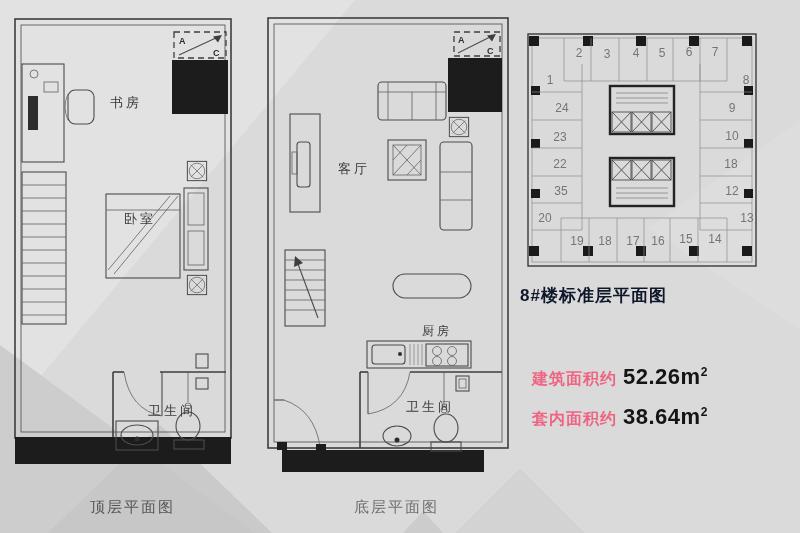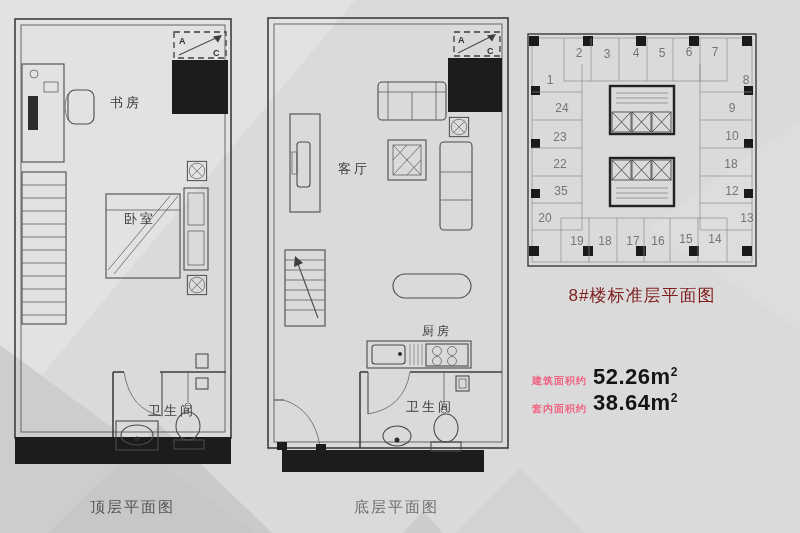--- a/index.html
+++ b/index.html
@@ -18,27 +18,27 @@
   .bwall{stroke:#3a3a3a;stroke-width:1.4;fill:none;}
   .bthin{stroke:#8d8d8d;stroke-width:0.7;fill:none;}
   .bcore{stroke:#222;stroke-width:2.4;fill:none;}
   .bx{stroke:#4a4a4a;stroke-width:0.9;fill:none;}
   .hatch{stroke:#7a7a7a;stroke-width:0.7;}
   
   .room-label{position:absolute;color:#3a3a3a;font-size:13px;letter-spacing:3px;white-space:nowrap;}
   .plan-caption{position:absolute;font-size:15px;letter-spacing:2px;color:#555;white-space:nowrap;}
   .plan-caption.lighter{color:#6f6f6f;text-align:right;}
   .unit-num{position:absolute;transform:translate(-50%,-50%);font-size:12px;color:#757575;white-space:nowrap;}
-  .building-caption{position:absolute;left:0;right:0;top:258px;text-align:center;color:#7f1d1d;
-     font-size:17px;font-weight:normal;letter-spacing:1px;white-space:nowrap;}
+  .building-caption{position:absolute;left:0;right:0;top:258px;color:#0f172a;
+     font-size:17px;font-weight:bold;letter-spacing:1px;white-space:nowrap;}
   
   #info .headline{font-size:30px;font-weight:bold;color:#ee3168;line-height:36px;white-space:nowrap;}
   #info .area-row{margin-top:24px;display:flex;align-items:baseline;white-space:nowrap;}
-  #info .area-row + .area-row{margin-top:0;align-items:flex-end;}
-  #info .area-label{font-size:10px;font-weight:bold;color:#f06483;letter-spacing:1px;}
+  #info .area-row + .area-row{margin-top:14px;align-items:flex-end;}
+  #info .area-label{font-size:16px;font-weight:bold;color:#f06483;letter-spacing:1px;}
   #info .area-value{font-size:22px;font-weight:bold;color:#141414;margin-left:6px;letter-spacing:0.5px;}
   #info .area-sup{font-size:12px;font-weight:bold;color:#141414;vertical-align:super;line-height:0;}
   
   #fang{color:#fff;}
   #fang .cn{position:absolute;left:52px;top:0;font-size:15px;font-weight:bold;
      text-shadow:0 0 2px #b8b8b8,1px 1px 1px #c4c4c4;}
   #fang .en{position:absolute;left:0;top:8px;font-size:40px;font-weight:bold;font-style:italic;
      letter-spacing:-1px;
      text-shadow:-1px -1px 0 #c6c6c6,1px -1px 0 #c6c6c6,-1px 1px 0 #c6c6c6,1px 1px 0 #c6c6c6,2px 2px 3px #adadad;}
 </style>

